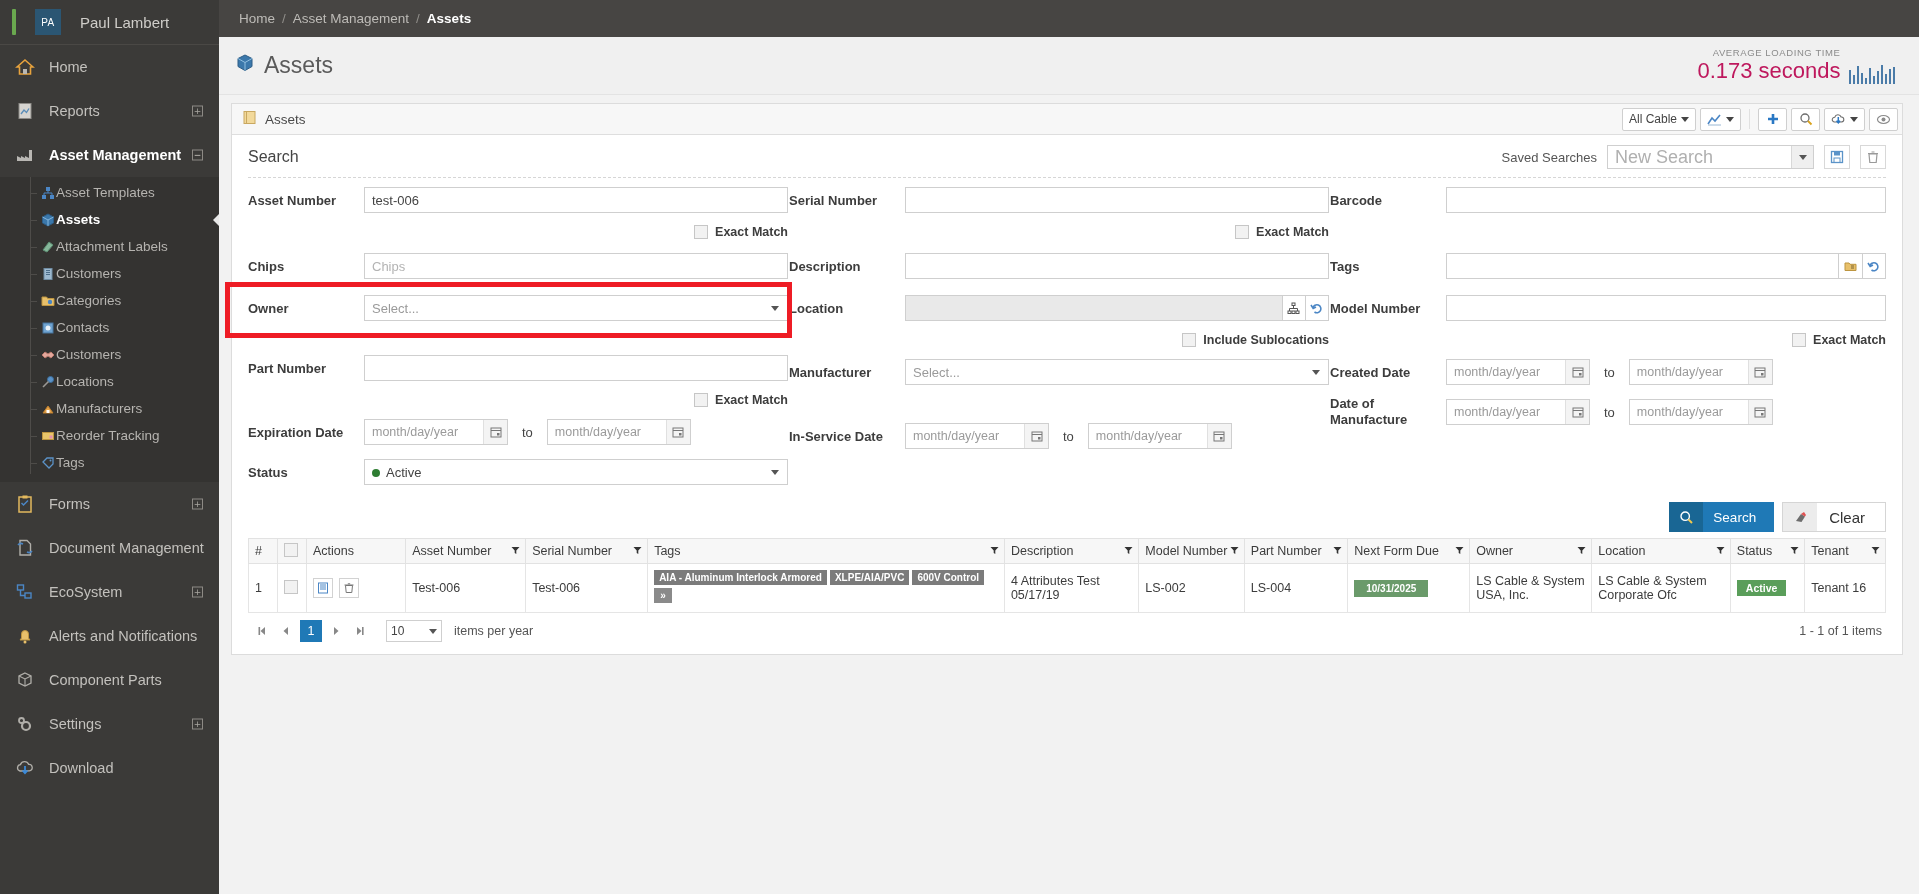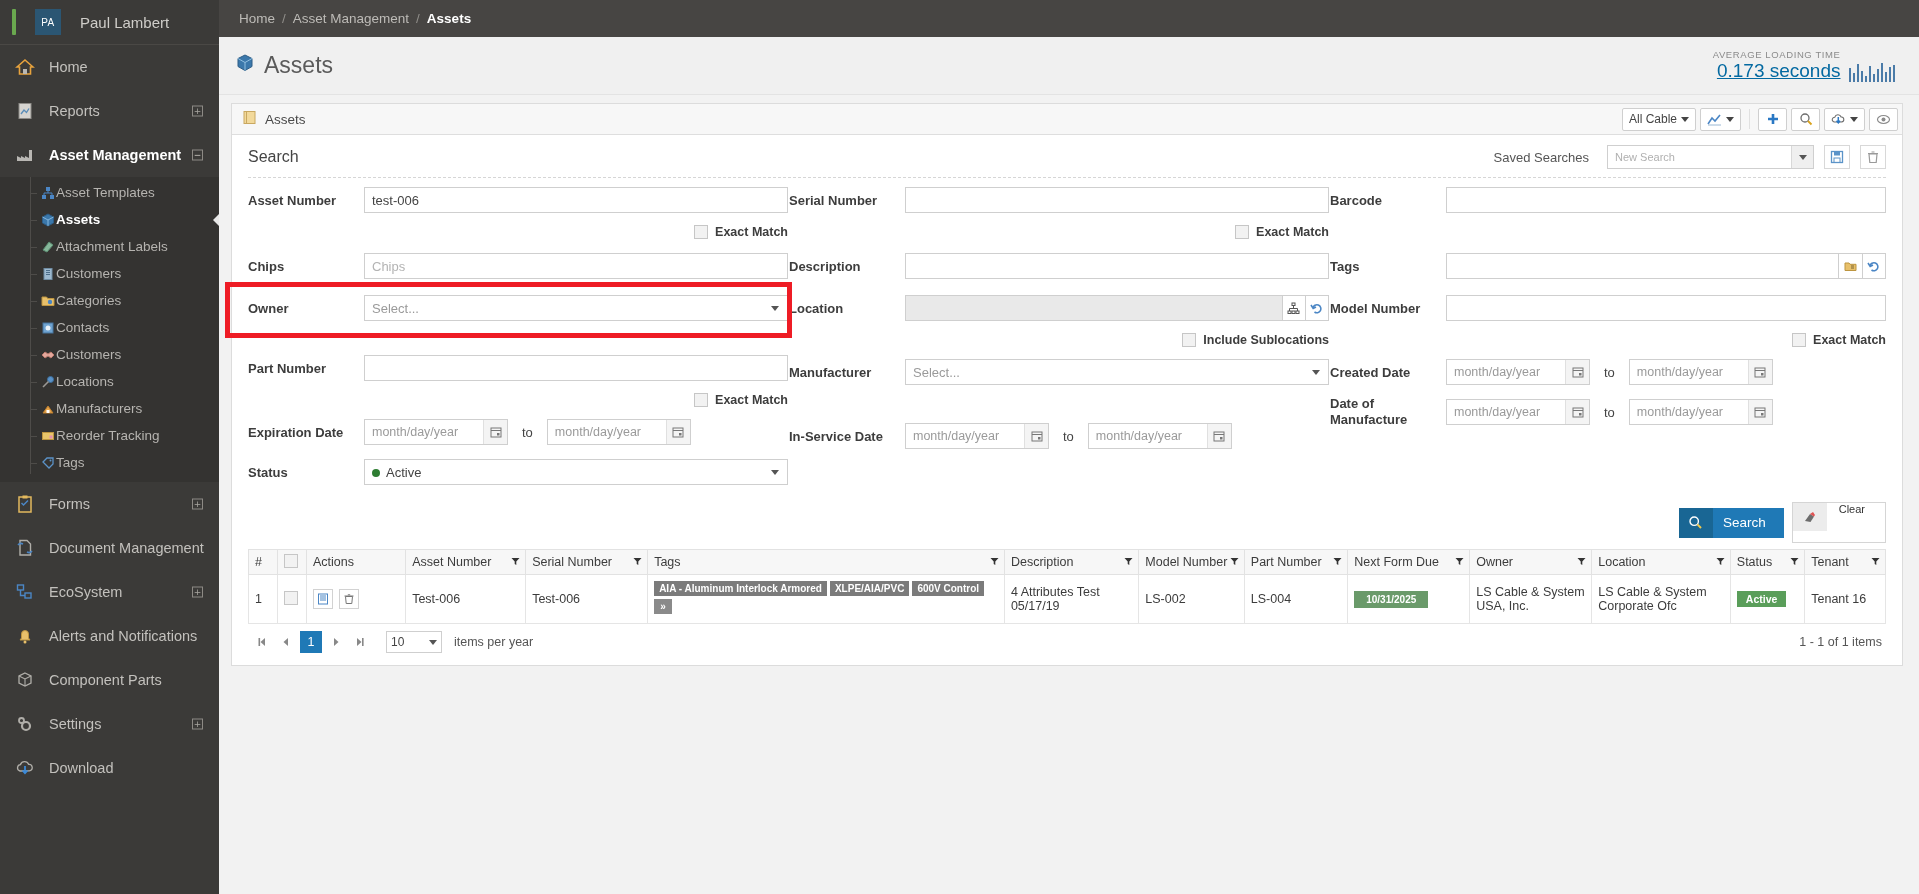--- a/index.html
+++ b/index.html
@@ -80,21 +80,21 @@
   .breadcrumb .crumb.current { color: #ffffff; font-weight: bold; cursor: default;}
 
   .page-head {
     height: 58px; background: #f0f0f0; display: flex; align-items: center;
     padding: 0 24px 0 16px; justify-content: space-between;
     border-bottom: 1px solid #e3e3e3;
   }
   .page-title { display:flex; align-items:center; gap: 9px; font-size: 23px; color: #5a5a5a; font-weight: 300; }
   .loading-box { text-align: right; display:flex; align-items:flex-end; gap: 8px; }
   .loading-label { font-size: 9.5px; color: #8b8b8b; letter-spacing: .6px; text-align:right;}
-  .loading-value { font-size: 19px; color: #0369a1; font-weight: 300; text-decoration: underline; }
+  .loading-value { font-size: 22px; color: #be185d; font-weight: 300; }
   .spark { display: flex; align-items: flex-end; gap: 1.5px; height: 22px; }
   .spark i { width: 2.5px; background: #4a7ba8; display: block; }
 
   
   .panel {
     margin: 8px 16px 0 12px; background: #fff; border: 1px solid #dcdcdc;
     display: flex; flex-direction: column;
   }
   .panel-head {
     height: 31px; background: #f7f7f7; border-bottom: 1px solid #dedede;
@@ -112,21 +112,21 @@
 
   
   .search-area { padding: 10px 16px 8px 16px; }
   .search-top { display: flex; align-items: center; justify-content: space-between; padding-bottom: 8px; }
   .search-title { font-size: 16px; color: #444; }
   .saved { display: flex; align-items: center; gap: 10px; }
   .saved-label { font-size: 13px; color: #555; }
   .saved-select {
     width: 207px; height: 24px; border: 1px solid #cfcfcf; background: #fff;
     display: flex; align-items: center; justify-content: space-between; padding-left: 7px;
-    font-size: 11px; color: #b0b0b0; margin-left: 8px;
+    font-size: 18px; color: #b0b0b0;
   }
   .saved-select .dd {
     width: 22px; height: 22px; background: #efefef; border-left: 1px solid #d8d8d8;
     display:flex; align-items:center; justify-content:center;
   }
   .sq-btn {
     width: 26px; height: 24px; border: 1px solid #d8d8d8; background: #fff;
     display:flex; align-items:center;justify-content:center; cursor: pointer;
   }
   .hr-dot { border-top: 1px dashed #d6d6d6; margin: 0 0 2px 0; }
@@ -165,22 +165,22 @@
 
   .addon-btn { width: 26px; height: 26px; border: 1px solid #cfcfcf; border-left: none; background: #fff; display:flex;align-items:center;justify-content:center; cursor:pointer;}
 
   .actions-row { display: flex; justify-content: flex-end; align-items: center; gap: 8px; padding: 10px 0 6px 0; }
   .btn-primary {
     height: 30px; background: #1f79b6; color: #fff; border: none; display:flex;align-items:center; gap: 10px;
     padding: 0 18px 0 0; font-size: 13.5px; cursor:pointer;
   }
   .btn-primary .ic { width: 34px; height: 30px; background: #196694; display:flex;align-items:center;justify-content:center;}
   .btn-default {
-    height: 41px; background: #fff; color: #333; border: 1px solid #d5d5d5; display:flex;align-items:flex-start; gap: 12px;
-    padding: 0 20px 0 0; font-size: 11px; cursor:pointer;
+    height: 30px; background: #fff; color: #333; border: 1px solid #d5d5d5; display:flex;align-items:center; gap: 12px;
+    padding: 0 20px 0 0; font-size: 15px; cursor:pointer;
   }
   .btn-default .ic { width: 34px; height: 28px; background: #ececec; display:flex;align-items:center;justify-content:center;}
 
   
   .tbl { width: 100%; border-collapse: collapse; table-layout: fixed; }
   .tbl th {
     background: #f7f7f7; border: 1px solid #e2e2e2; height: 25px; font-size: 12.5px;
     font-weight: normal; color: #3c3c3c; text-align: left; padding: 0 6px; position: relative;
   }
   .tbl th .fil { position: absolute; right: 5px; top: 50%; transform: translateY(-50%); }

